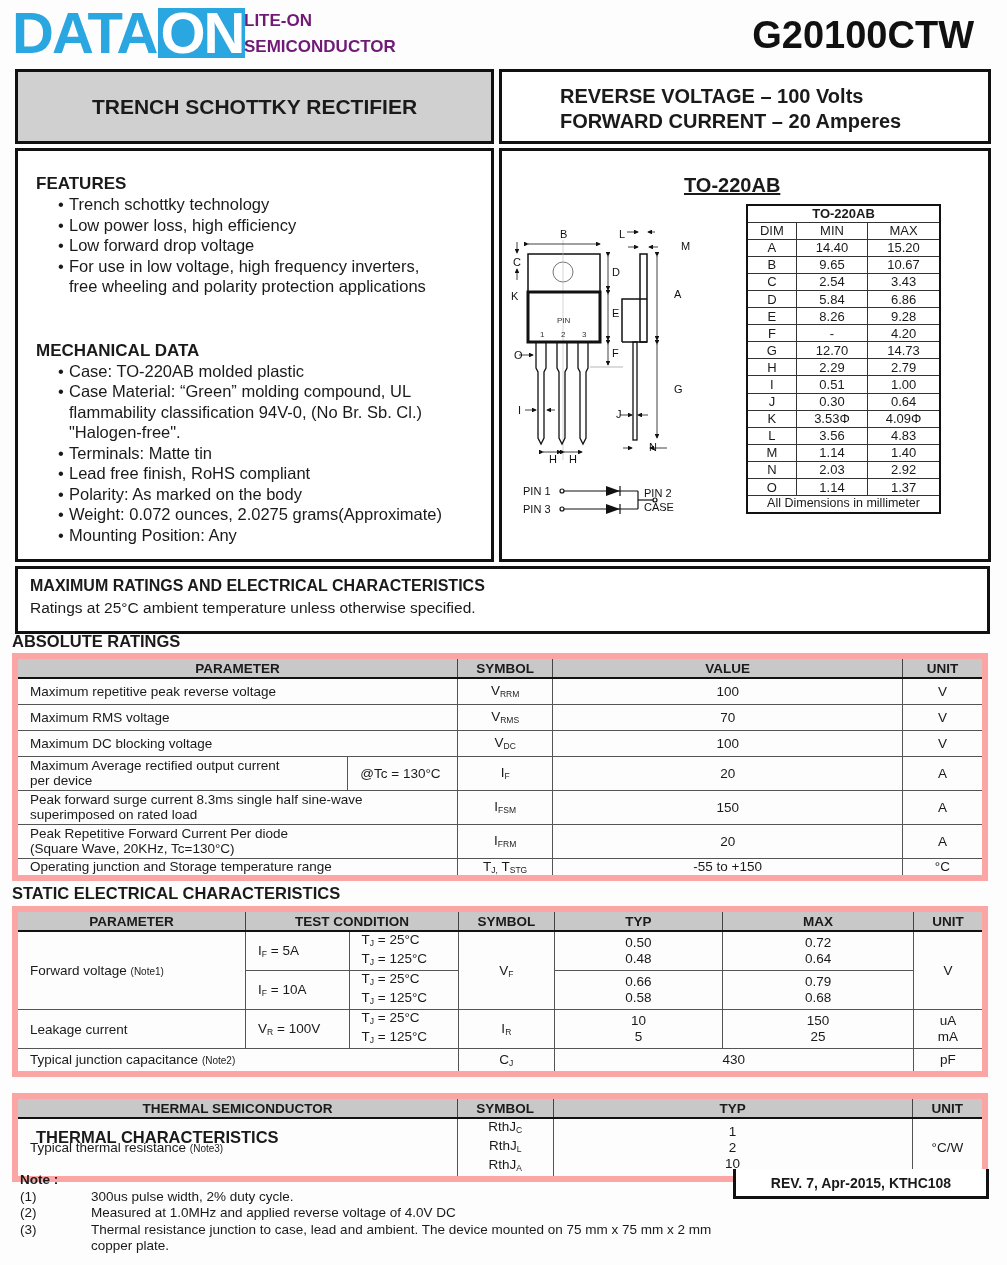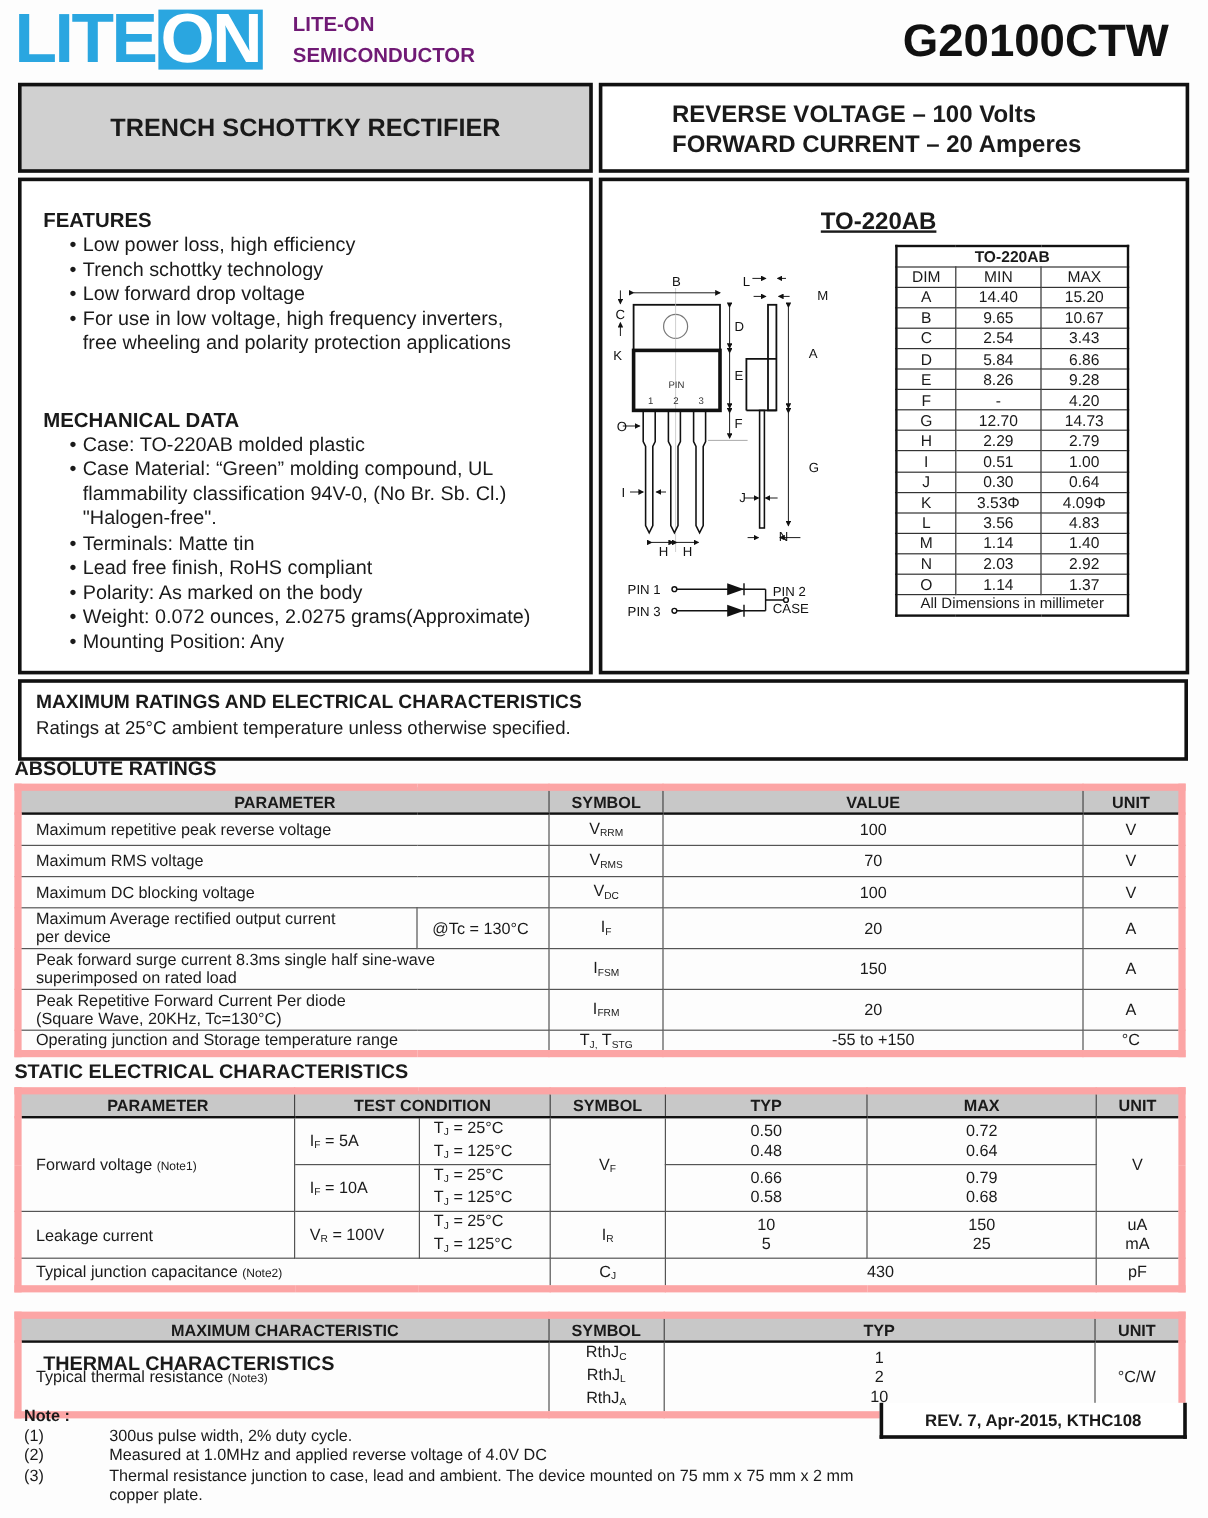--- a/index.html
+++ b/index.html
@@ -51,42 +51,42 @@
   .notes { left: 20px; top: 1172px; font-size: 13.5px; line-height: 16.5px; }
   .notes .nt { font-weight: bold; }
   .notes .row { display: flex; }
   .notes .row .n { width: 32px; }
   .notes .row .x { width: 660px; margin-left: 39px; }
 </style>
 </head>
 <body>
 
 <div class="abs logo">
-  <span class="lite">LITE</span>
+  <span class="lite">DATA</span>
   <span class="on">ON</span>
 </div>
 <div class="abs company">
   <div>LITE-ON</div>
   <div>SEMICONDUCTOR</div>
 </div>
 <div class="abs partno">G20100CTW</div>
 
 <div class="abs box title-box">
   <span>TRENCH SCHOTTKY RECTIFIER</span>
 </div>
 <div class="abs box rating-box">
   <div>REVERSE VOLTAGE – 100 Volts</div>
   <div>FORWARD CURRENT – 20 Amperes</div>
 </div>
 
 <div class="abs box feat-box">
   <div class="sec-title">FEATURES</div>
   <ul class="bullets">
+    <li>Trench schottky technology</li>
     <li>Low power loss, high efficiency</li>
-    <li>Trench schottky technology</li>
     <li>Low forward drop voltage</li>
     <li>For use in low voltage, high frequency inverters,
 free wheeling and polarity protection applications</li>
   </ul>
   <div class="sec-title mech-title">MECHANICAL DATA</div>
   <ul class="bullets">
     <li>Case: TO-220AB molded plastic</li>
     <li>Case Material: “Green” molding compound, UL
  flammability classification 94V-0, (No Br. Sb. Cl.)
 "Halogen-free".</li>
@@ -456,21 +456,21 @@
 <div class="abs section-head" style="top:1128px;margin-left:24px;">THERMAL CHARACTERISTICS</div>
 <table class="spec" style="top:1093px;">
   <colgroup>
       <col style="width:445px">
       <col style="width:96px">
       <col style="width:362px">
       <col style="width:73px">
     </colgroup>
   <thead>
     <tr>
-      <th>MAXIMUM CHARACTERISTIC</th>
+      <th>THERMAL SEMICONDUCTOR</th>
       <th>SYMBOL</th>
       <th>TYP</th>
       <th>UNIT</th>
     </tr>
   </thead>
   <tbody>
     <tr style="height:50px">
       <td class="l">
         <span>Typical thermal resistance</span>
         <span class="note-s">(Note3)</span>

